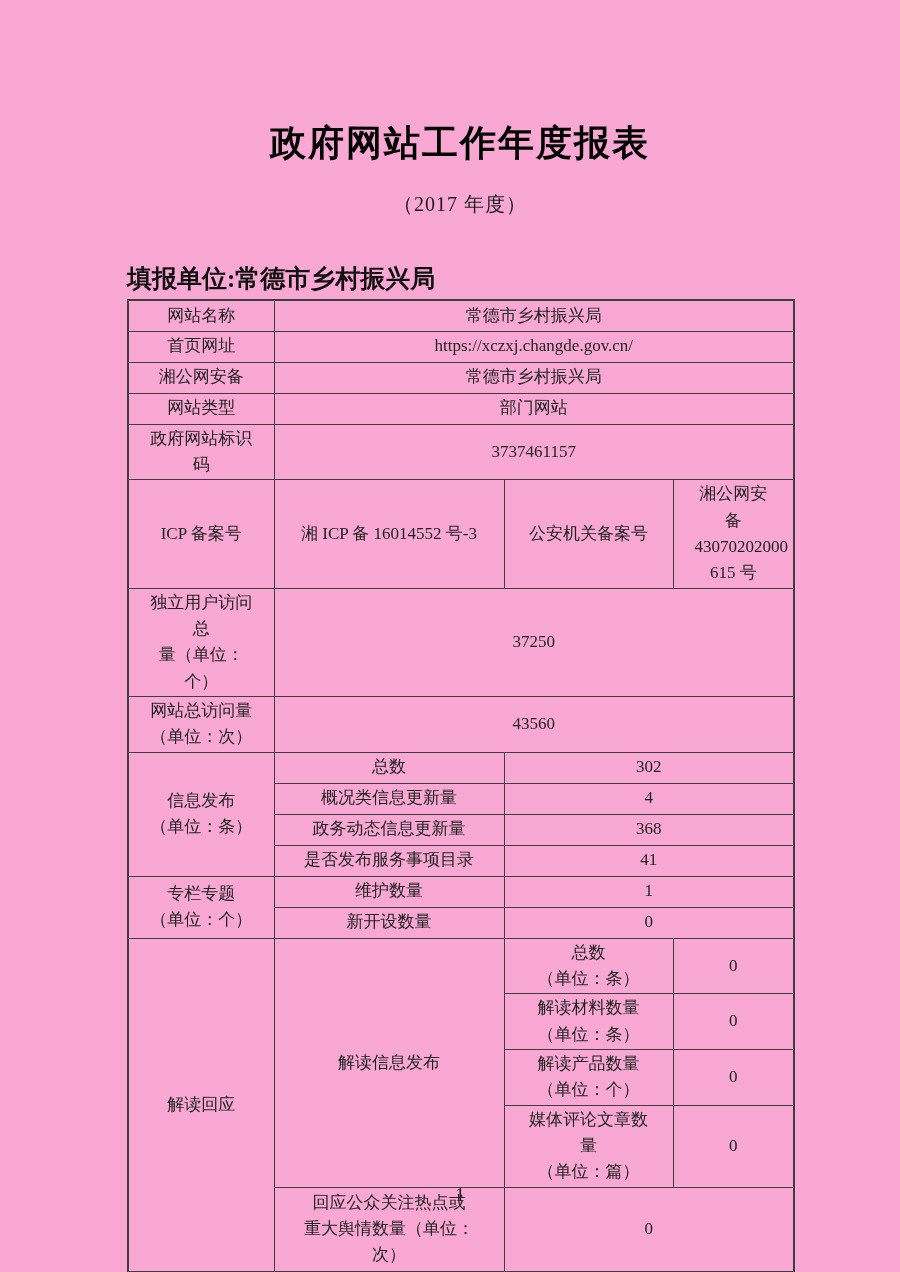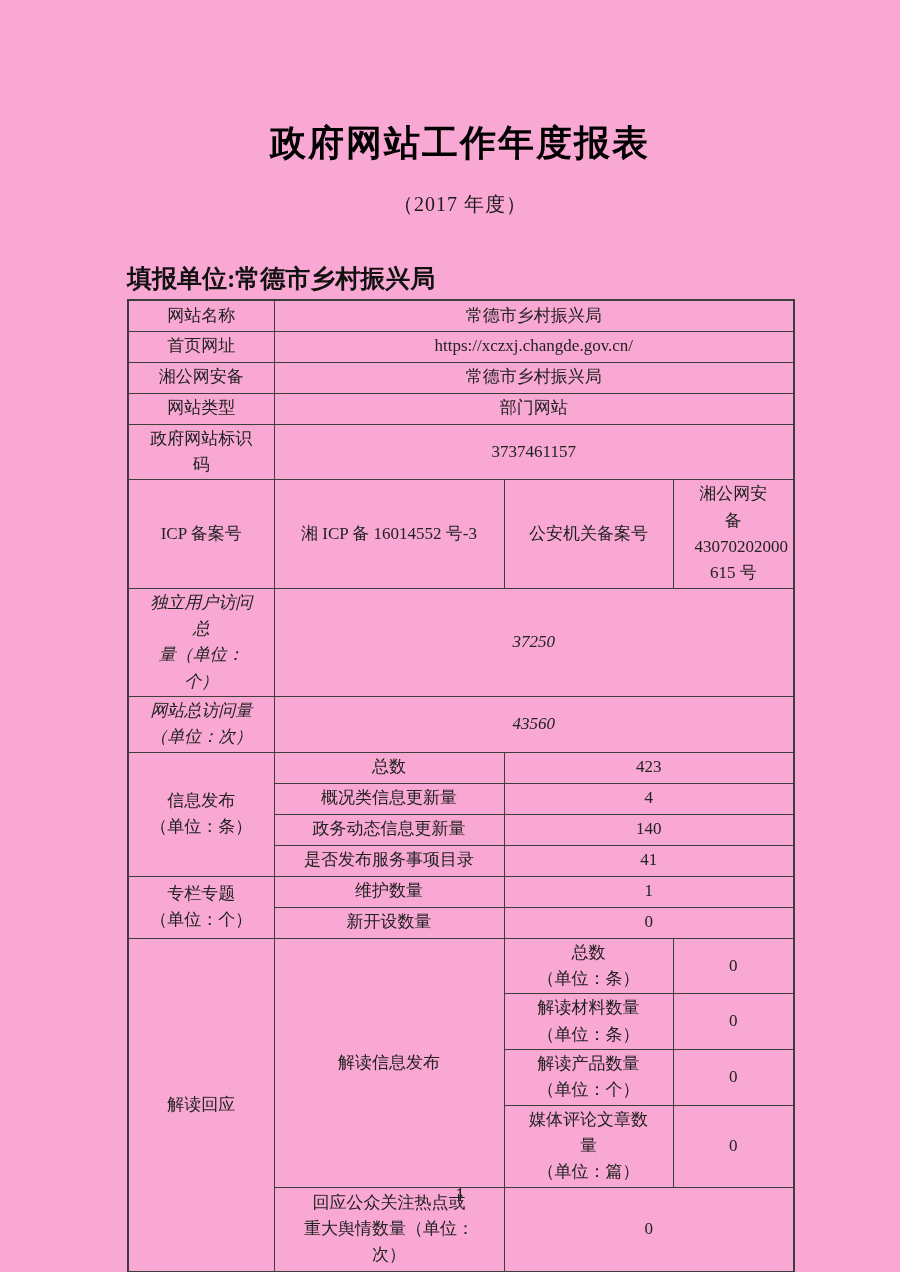--- a/index.html
+++ b/index.html
@@ -55,21 +55,21 @@
     font-size: 17px;
     line-height: 1.55;
     padding: 1px 21px;
     white-space: pre-line;
     color: #222222;
     overflow: hidden;
     margin-top: 40px;
   }
   tr.h31 { height: 31px; }
   tr.h52 { height: 52px; }
-  tr.h55 { height: 55px; font-style: italic; }
+  tr.h55 { height: 55px; }
   tr.h81 { height: 81px; }
   tr.h84 { height: 84px; }
   .page-number {
     position: absolute;
     left: 127px; top: 1184px; width: 666px;
     text-align: center;
     font-size: 19px;
     color: #222222;
   }
 </style>
@@ -126,29 +126,29 @@
       <tr class="h55">
         <td>网站总访问量
 （单位：次）</td>
         <td colspan="3">43560</td>
       </tr>
 
       <tr class="h31">
         <td rowspan="4">信息发布
 （单位：条）</td>
         <td>总数</td>
-        <td colspan="2">423</td>
+        <td colspan="2">302</td>
       </tr>
       <tr class="h31">
         <td>概况类信息更新量</td>
         <td colspan="2">4</td>
       </tr>
       <tr class="h31">
         <td>政务动态信息更新量</td>
-        <td colspan="2">140</td>
+        <td colspan="2">368</td>
       </tr>
       <tr class="h31">
         <td>是否发布服务事项目录</td>
         <td colspan="2">41</td>
       </tr>
 
       <tr class="h31">
         <td rowspan="2">专栏专题
 （单位：个）</td>
         <td>维护数量</td>

